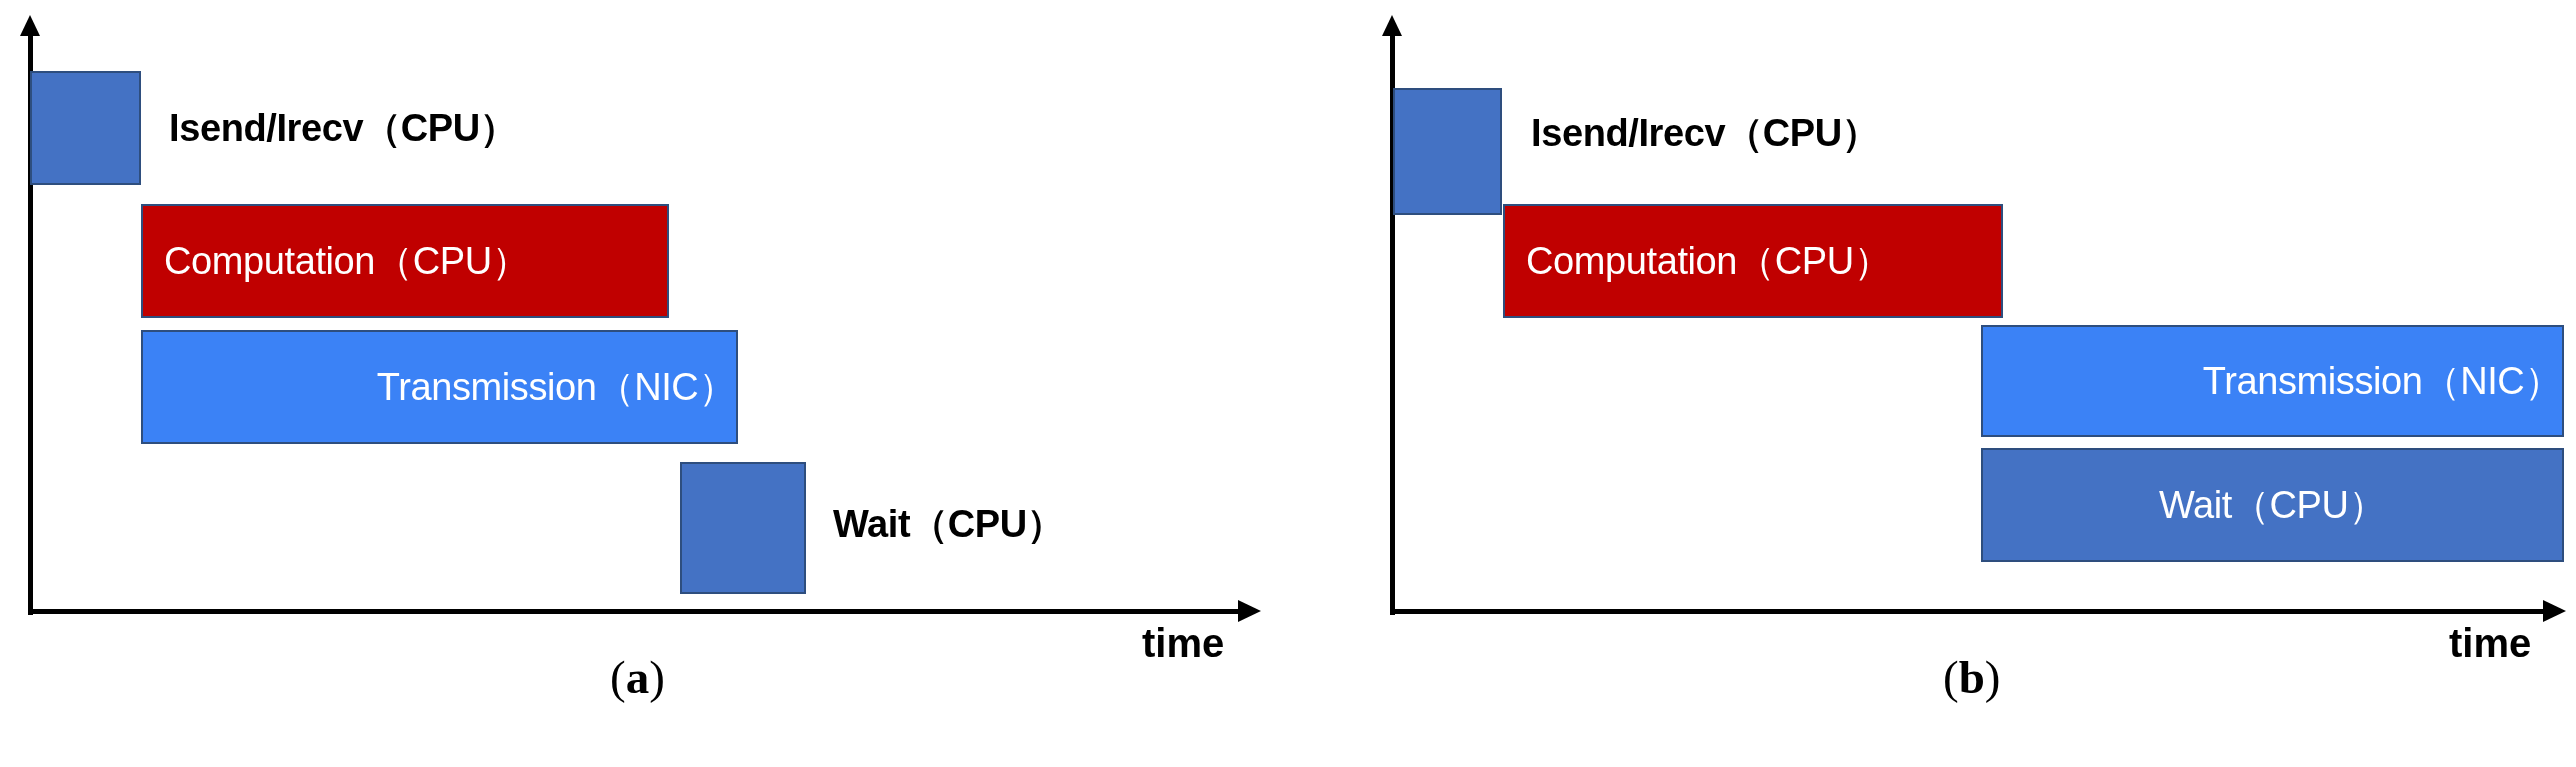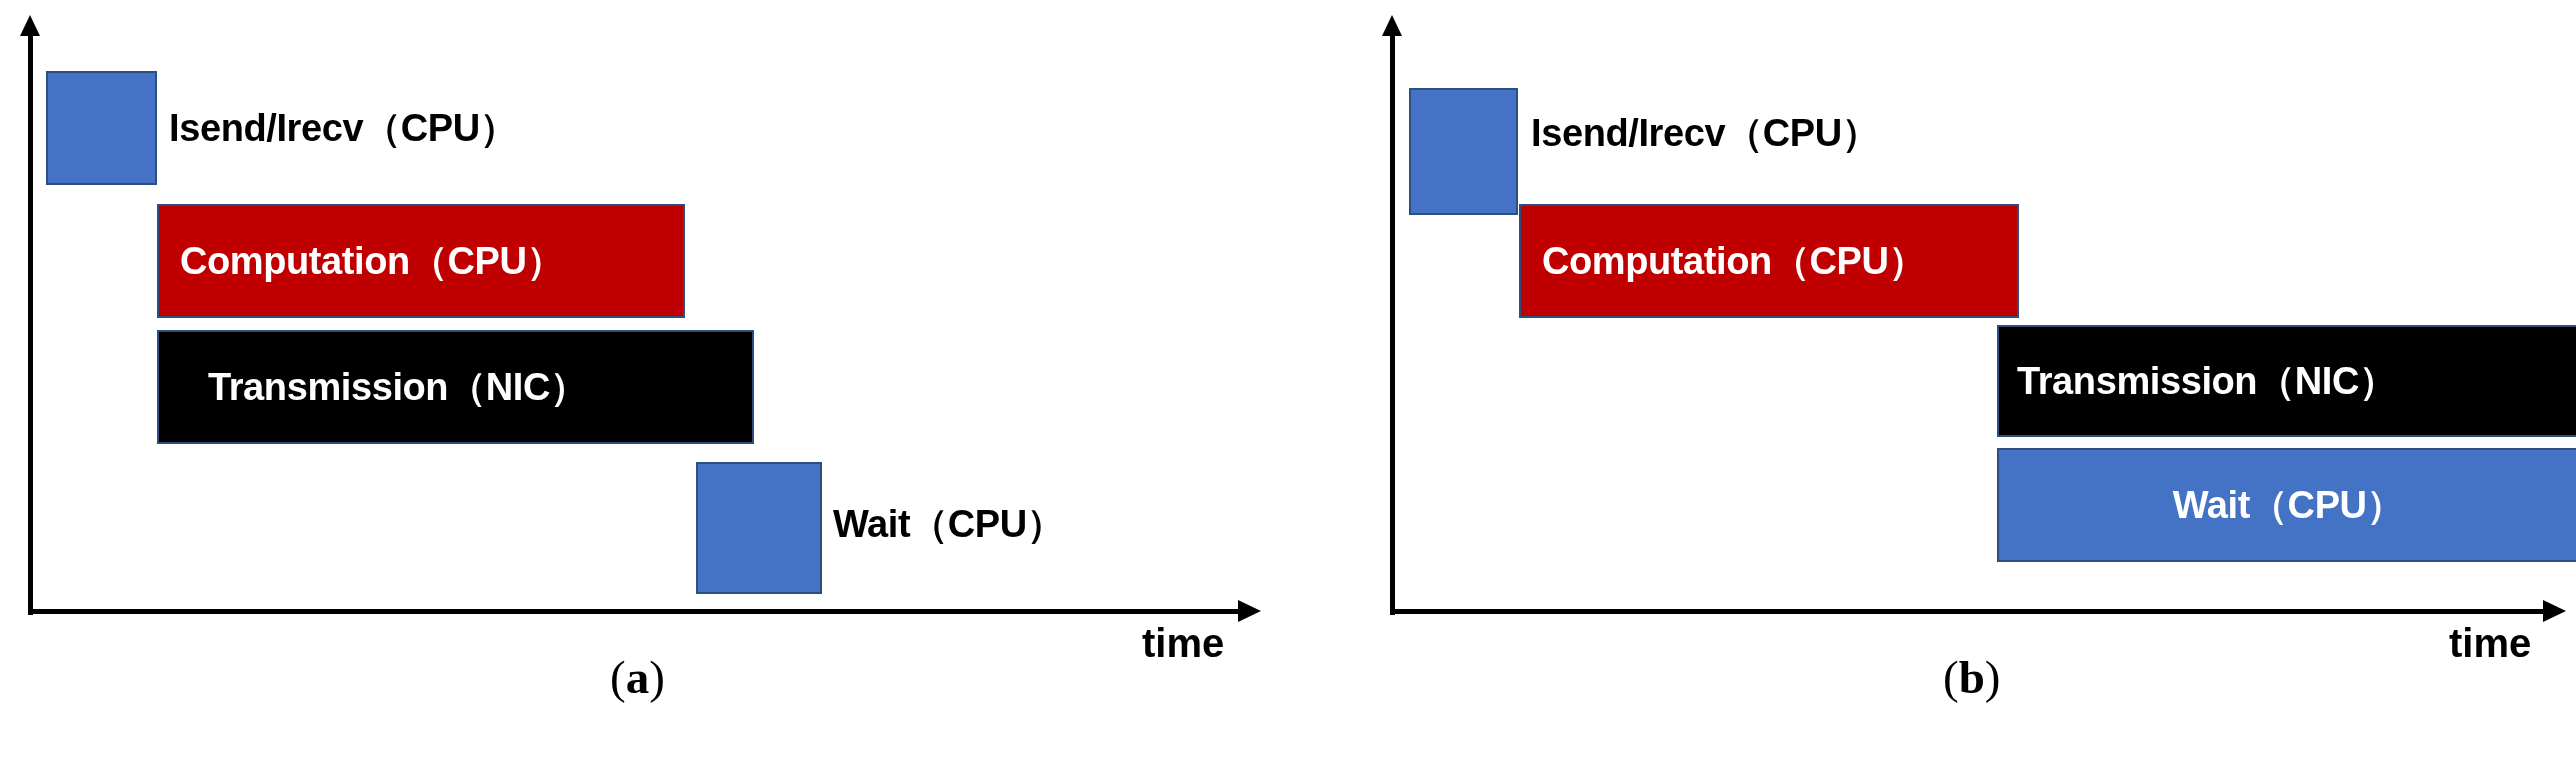--- a/index.html
+++ b/index.html
@@ -58,28 +58,27 @@
   }
 
   
   .bar {
     position: absolute;
     box-sizing: border-box;
     border: 2.5px solid #2E4E7E;
     display: flex;
     align-items: center;
     color: #ffffff;
-    font-weight: bold;
+    font-weight: normal;
     white-space: nowrap;
     letter-spacing: -0.4px;
-    margin-left: 16px;
   }
   .bar.blue  { background: #4472C4; }
   .bar.red   { background: #C00000; }
-  .bar.gold  { background: #000000; }
+  .bar.gold  { background: #3b82f6; justify-content: flex-end; }
 
   .bar-label-inside {
     padding-left: 21px;
     font-size: 38px;
     line-height: 1;
     color: #ffffff;
   }
   .bar-label-inside.centered {
     padding-left: 0;
     width: 100%;

